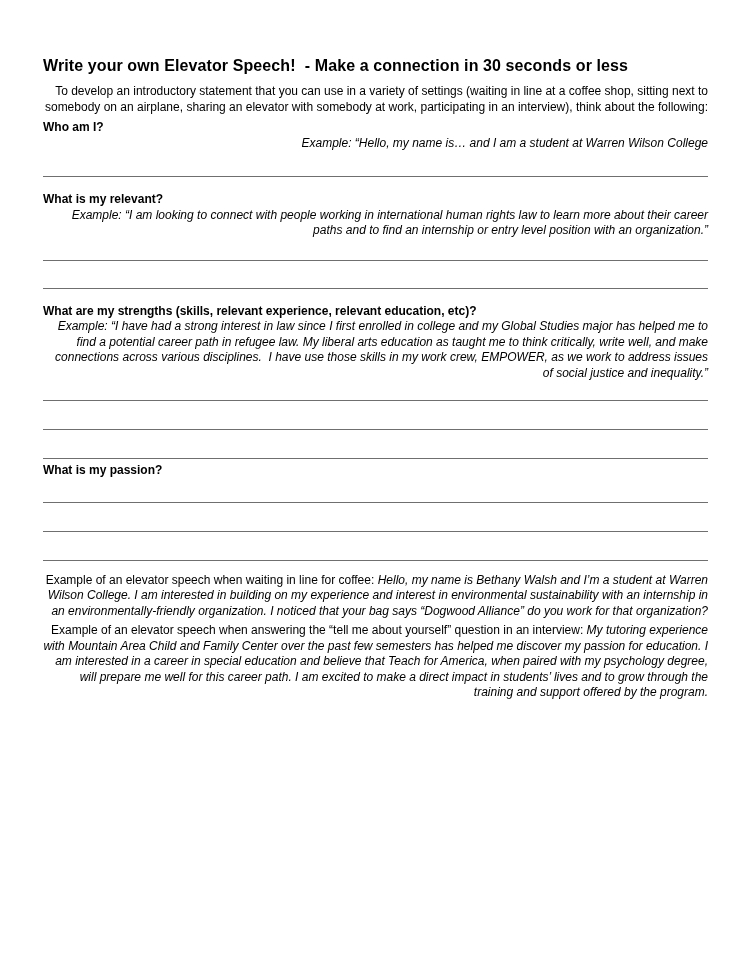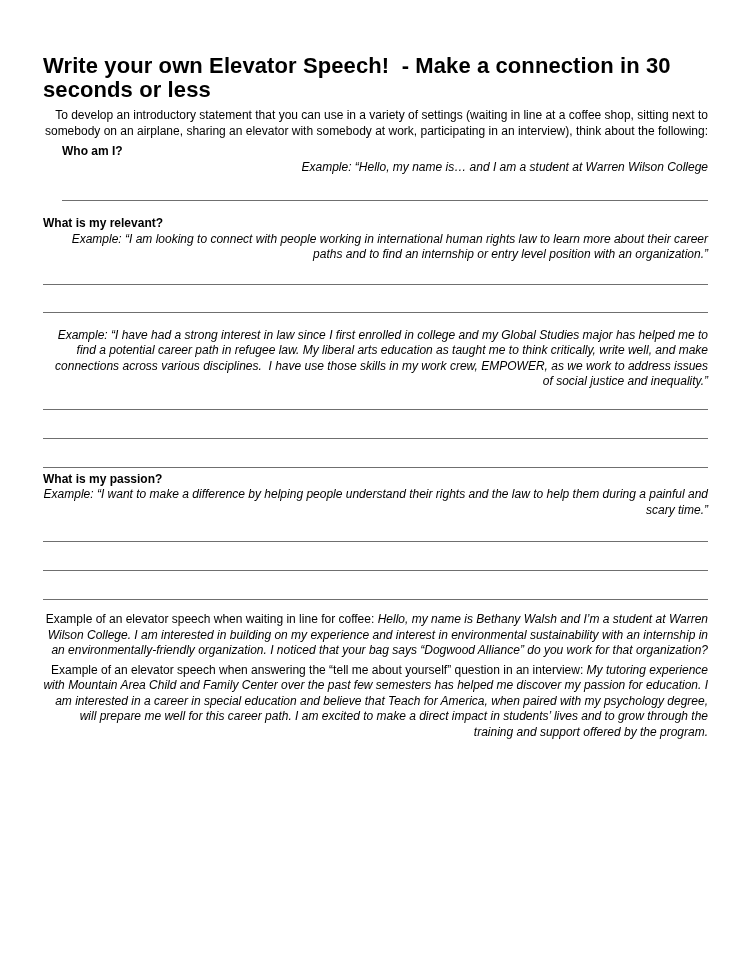--- a/index.html
+++ b/index.html
@@ -16,21 +16,21 @@
     background: #ffffff;
     overflow: hidden;
   }
   .content {
     position: absolute;
     left: 43px; top: 0;
     width: 665px;
   }
   .title {
     margin-top: 54px;
-    font-size: 22px;
+    font-size: 16px;
     line-height: 24px;
     font-weight: bold;
     white-space: pre-wrap;
     letter-spacing: 0.1px;
   }
   .body-text {
     font-size: 12px;
     line-height: 15.5px;
     white-space: pre-wrap;
     text-align: right;
@@ -40,21 +40,21 @@
     font-size: 12px;
     line-height: 15.5px;
     font-weight: bold;
     white-space: pre-wrap;
   }
   .example { font-style: italic; }
   .write-line {
     height: 28px;
     border-bottom: 1.4px solid #6f6f6f;
   }
-  .sec-1 { margin-top: 5px; margin-left: 19px; }
+  .sec-1 { margin-top: 5px; }
   .sec-2 { margin-top: 15px; }
   .sec-3 { margin-top: 15px; }
   .sec-4 { margin-top: 4px; }
   .sec-1 .write-line.first { height: 26px; }
   .sec-2 .write-line.first { height: 22px; }
   .sec-2 .write-line { height: 28px; }
   .sec-3 .write-line.first { height: 20px; }
   .sec-3 .write-line { height: 29px; }
   .sec-4 .write-line.first { height: 24px; }
   .sec-4 .write-line { height: 29px; }
@@ -87,31 +87,31 @@
     <section class="sec-2">
       <h2 class="q-heading">What is my relevant?</h2>
       <p class="body-text example">Example: “I am looking to connect with people working in international human rights law to learn more about their career paths and to find an internship or entry level position with an organization.”</p>
       <div>
         <div class="write-line first"></div>
         <div class="write-line"></div>
       </div>
     </section>
 
     <section class="sec-3">
+      <h2 class="q-heading">What are my strengths (skills, relevant experience, relevant education, etc)?</h2>
       <p class="body-text example">Example: “I have had a strong interest in law since I first enrolled in college and my Global Studies major has helped me to find a potential career path in refugee law. My liberal arts education as taught me to think critically, write well, and make connections across various disciplines.  I have use those skills in my work crew, EMPOWER, as we work to address issues of social justice and inequality.”</p>
       <div>
         <div class="write-line first"></div>
         <div class="write-line"></div>
         <div class="write-line"></div>
       </div>
     </section>
 
     <section class="sec-4">
       <h2 class="q-heading">What is my passion?</h2>
-      <p class="body-text example">Example: “I want to make a difference by helping people understand their rights and the law to help them during a painful and scary time.”</p>
       <div>
         <div class="write-line first"></div>
         <div class="write-line"></div>
         <div class="write-line"></div>
       </div>
     </section>
 
 
     <p class="body-text speech-example-1"><span>Example of an elevator speech when waiting in line for coffee: </span><span class="speech">Hello, my name is Bethany Walsh and I’m a student at Warren Wilson College. I am interested in building on my experience and interest in environmental sustainability with an internship in an environmentally-friendly organization. I noticed that your bag says “Dogwood Alliance” do you work for that organization?</span></p>
 

